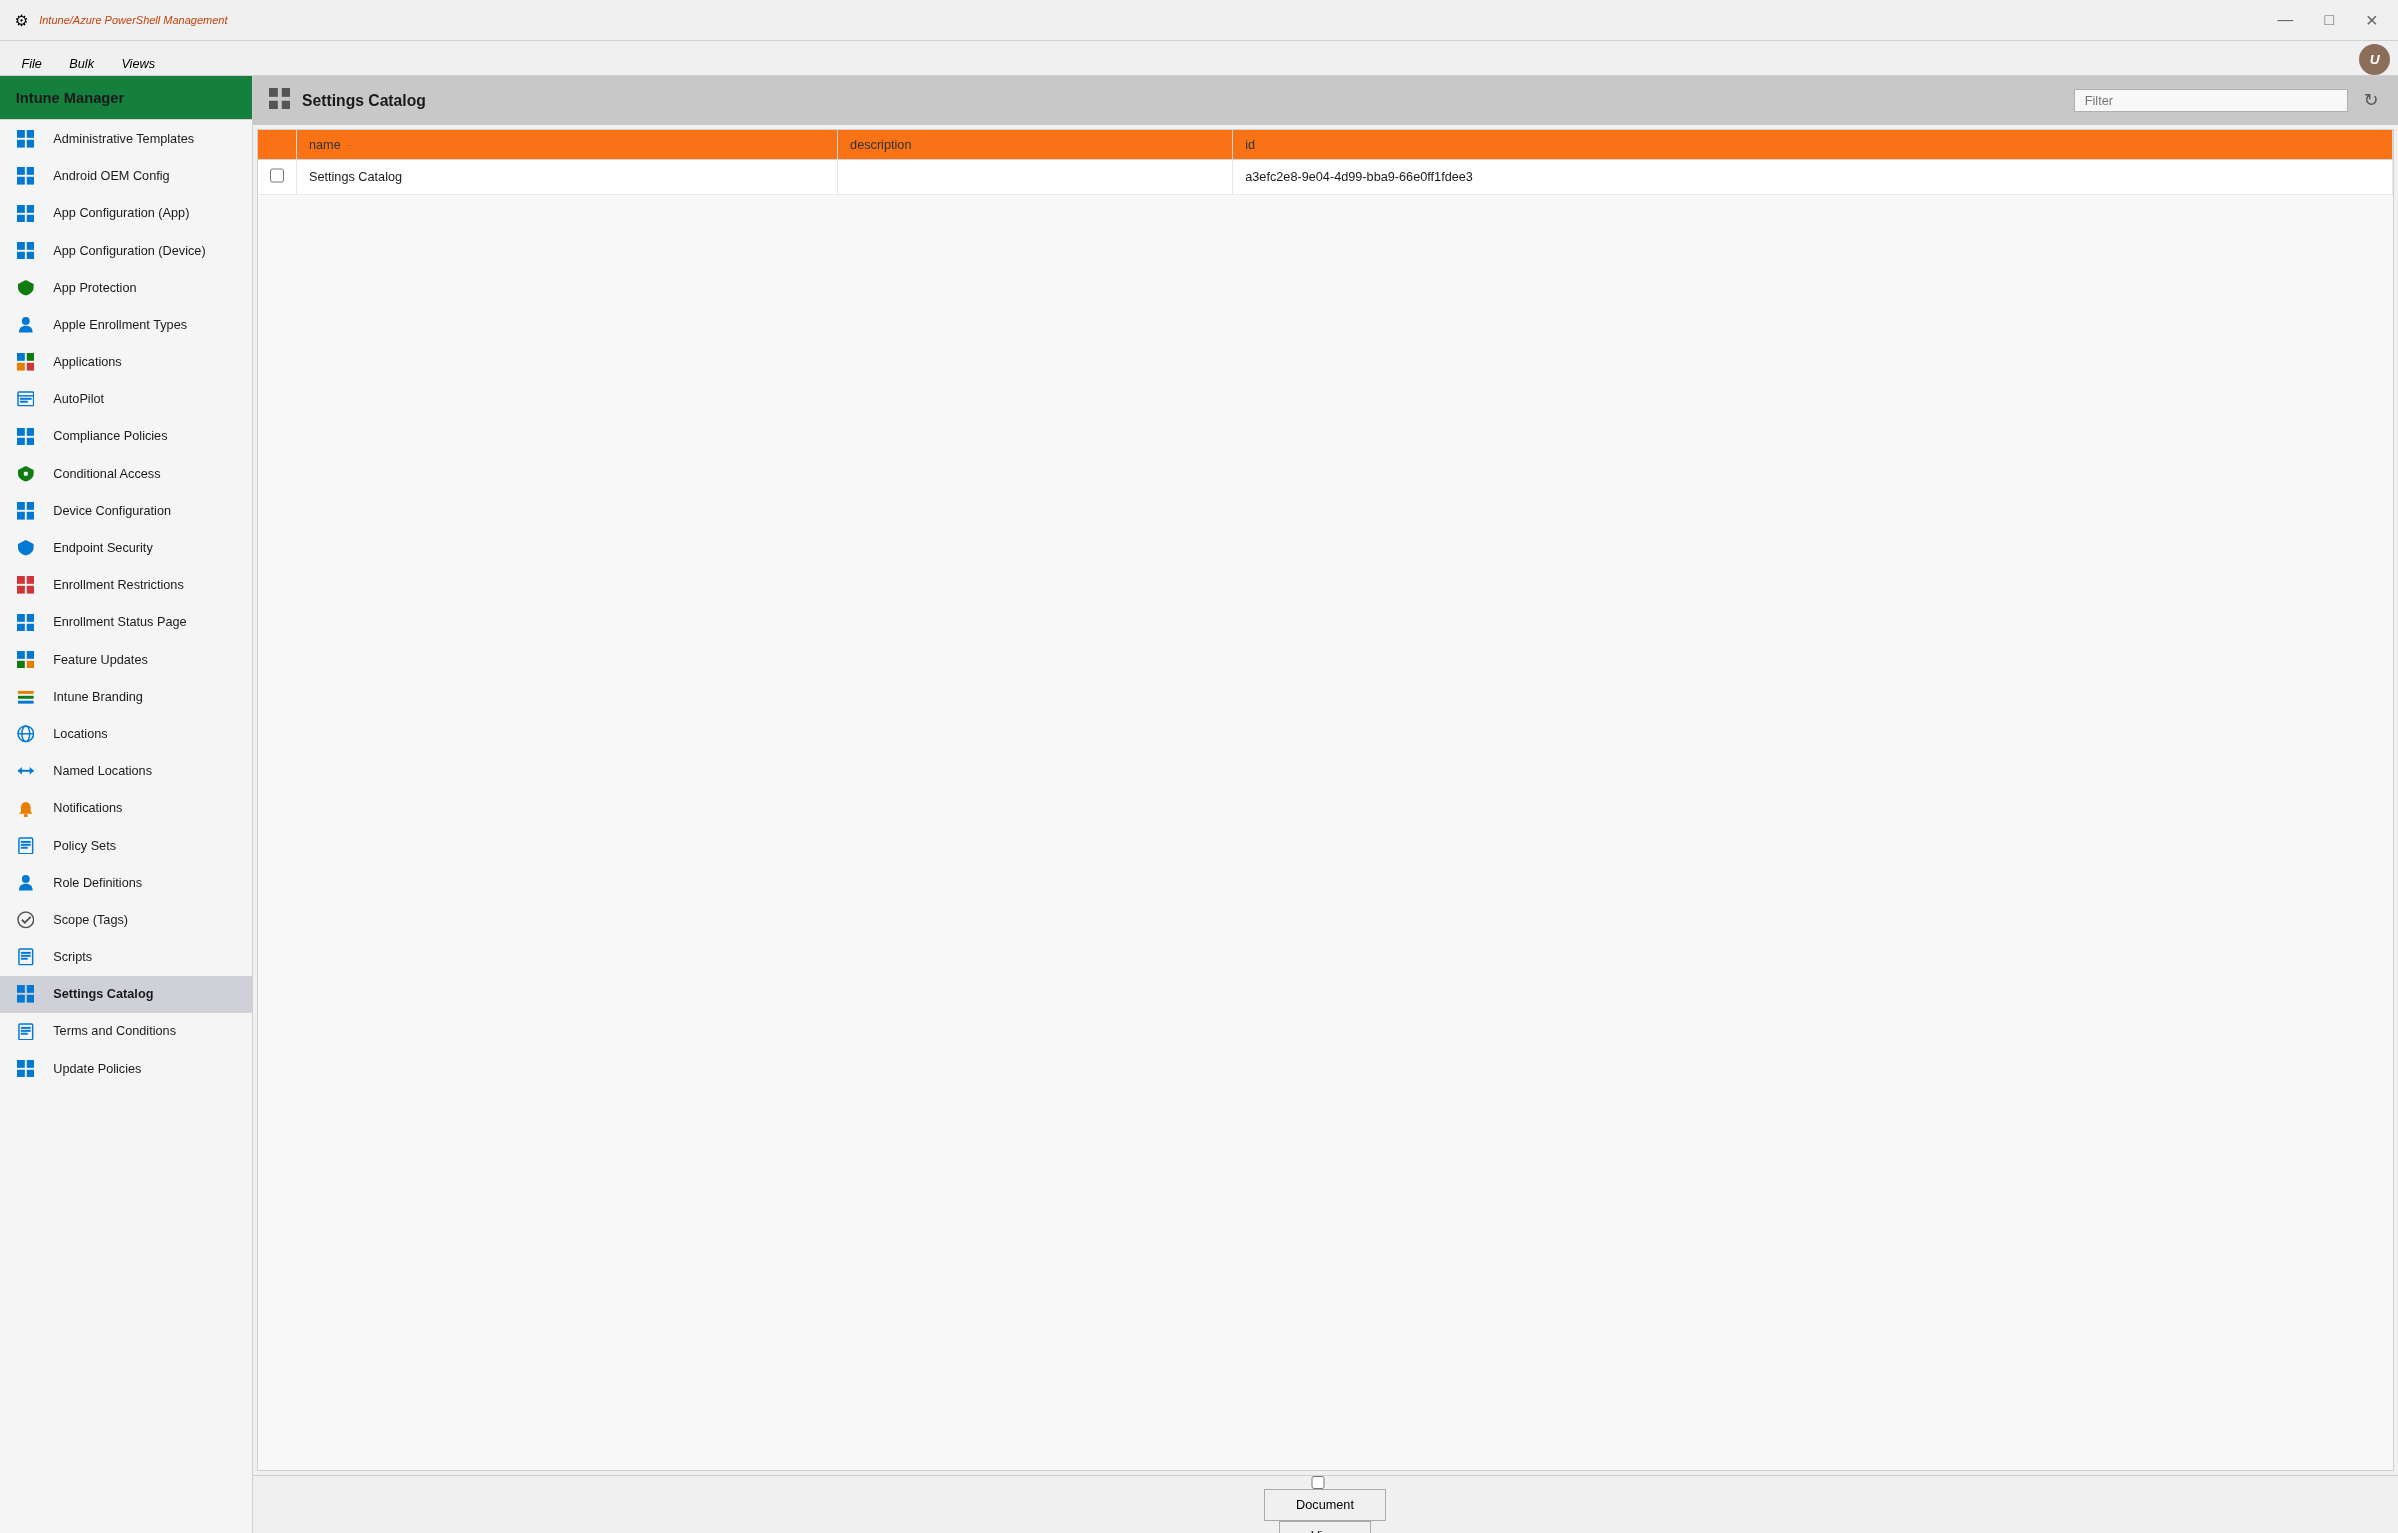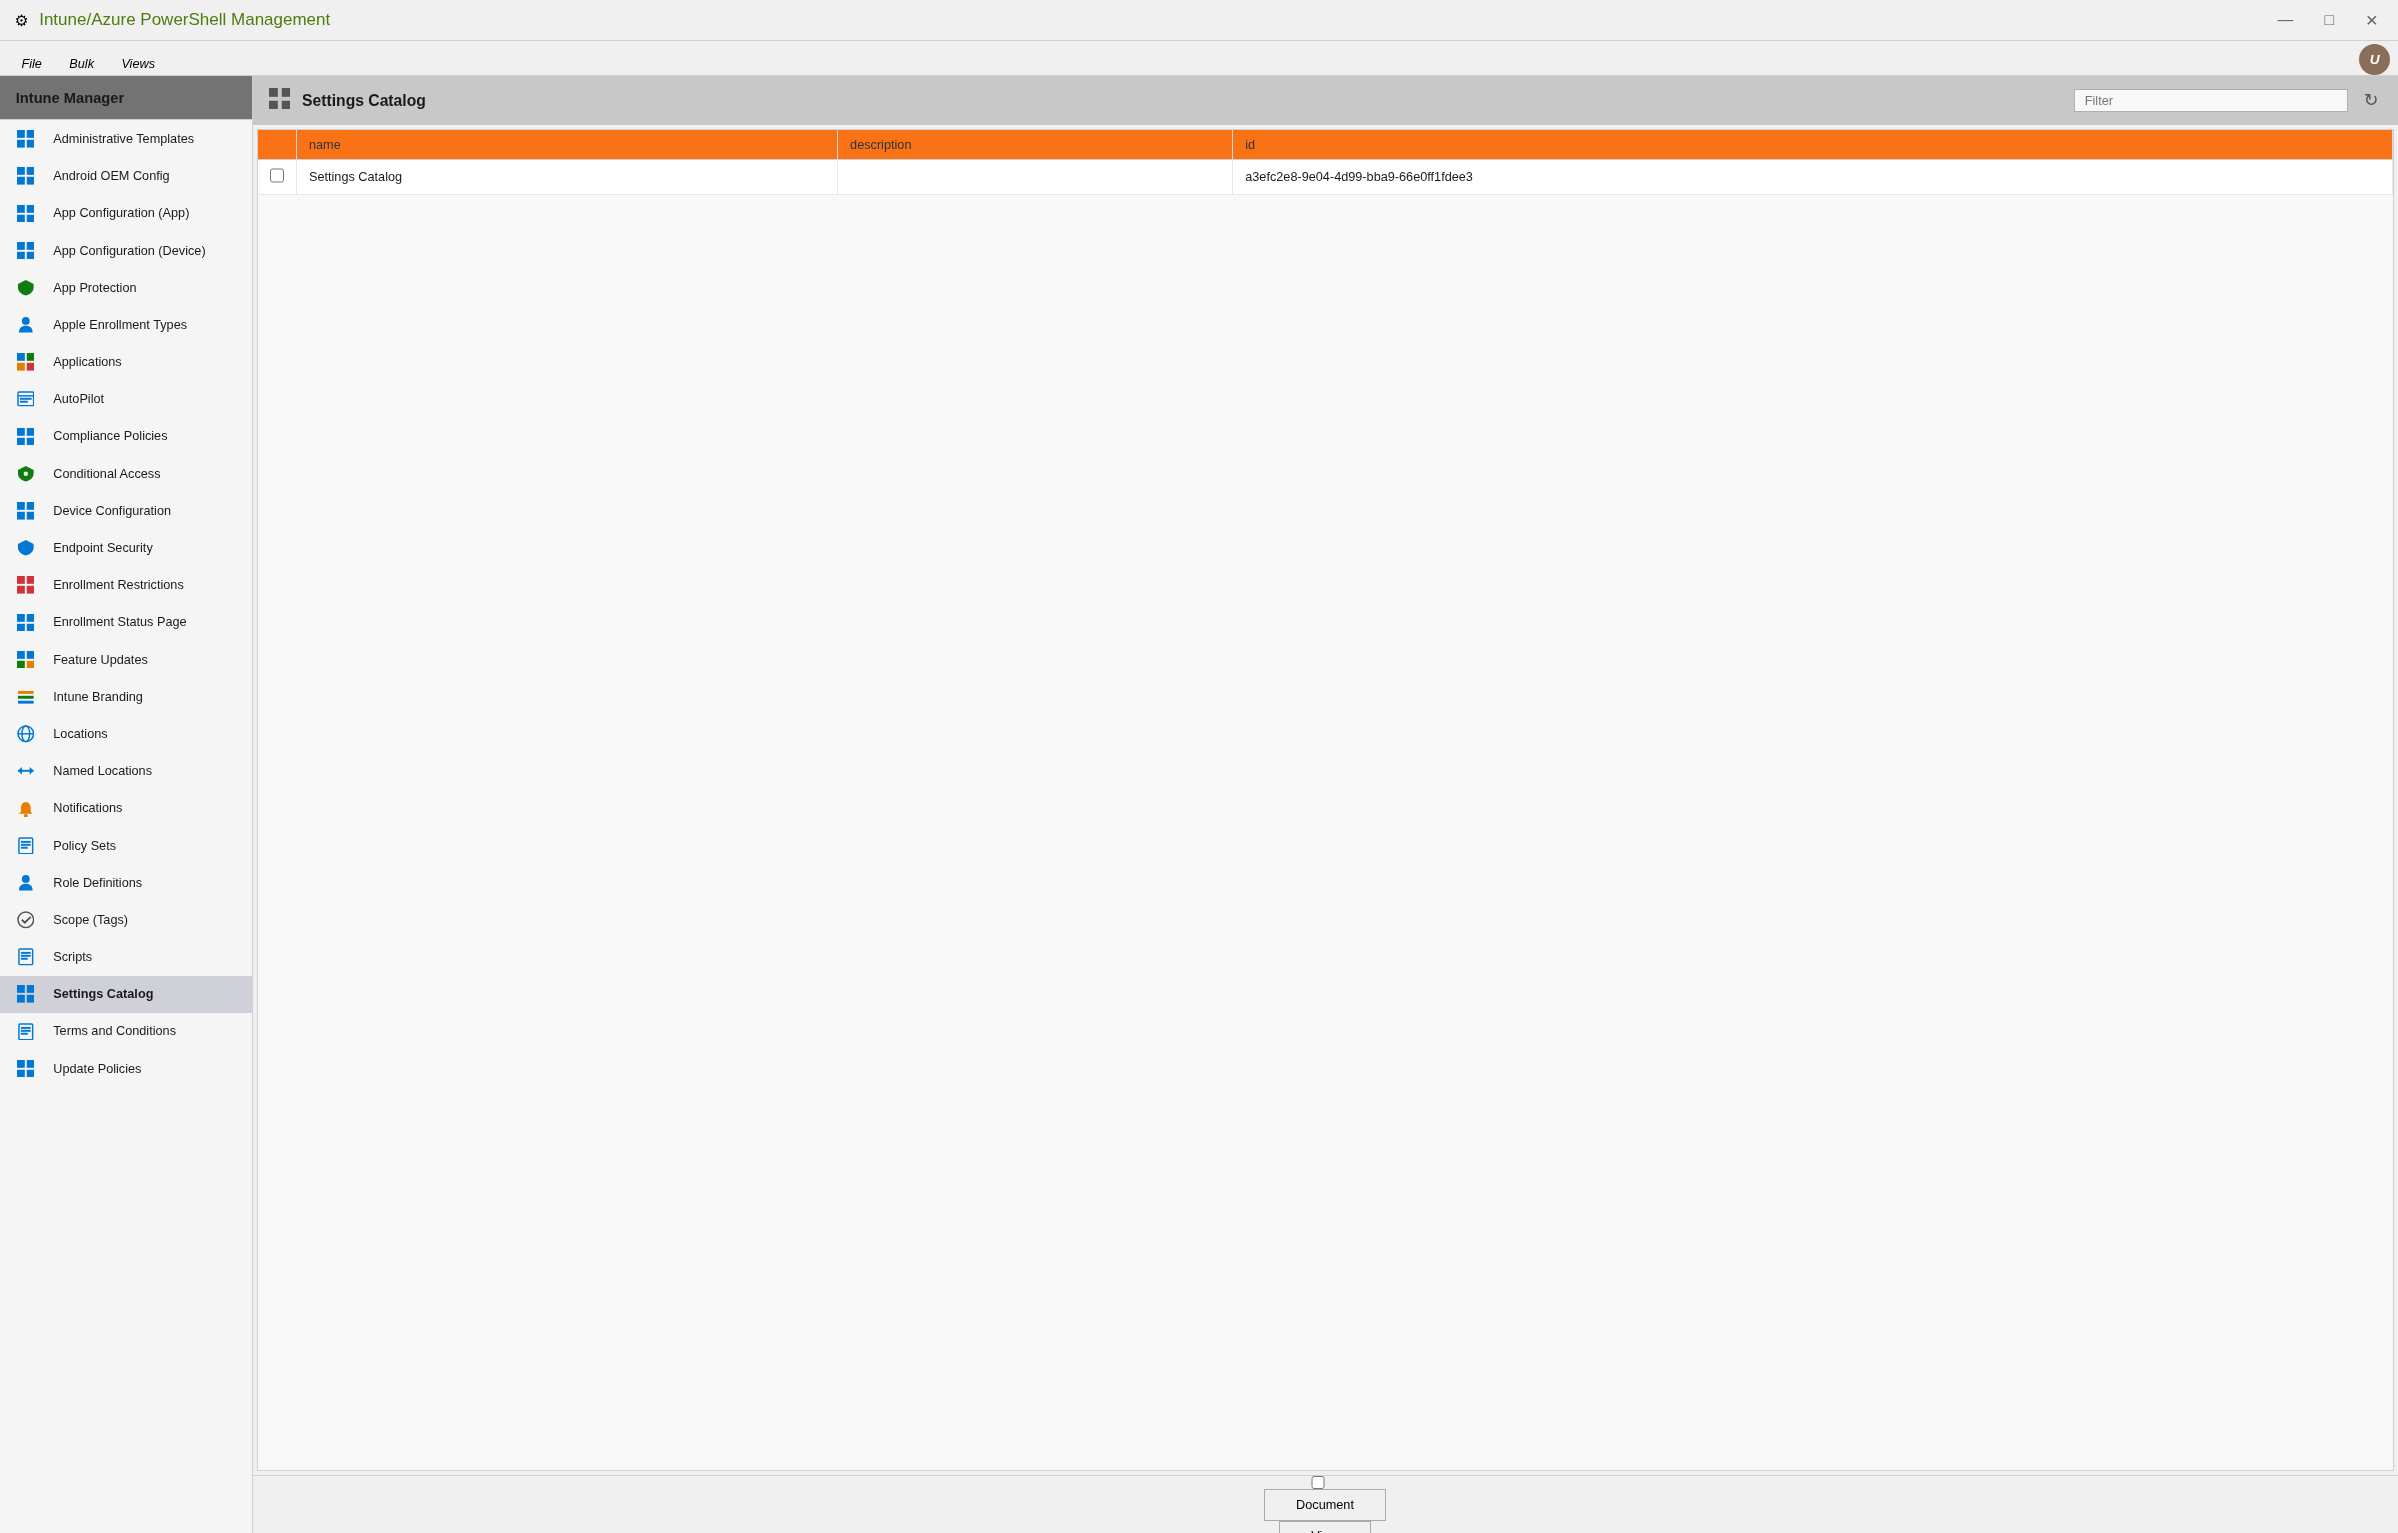--- a/index.html
+++ b/index.html
@@ -27,23 +27,24 @@
     .title-bar-icon {
       width: 19.6px;
       height: 19.6px;
       margin-right: 7.8px;
       display: flex;
       align-items: center;
       justify-content: center;
       font-size: 15.7px;
     }
     .title-bar-text {
-      font-size: 17px;
-      color: #4d7c0f;
+      font-size: 11px;
+      color: #c2410c;
       flex: 1;
+      font-style: italic;
     }
     .title-bar-controls {
       display: flex;
       gap: 15.7px;
       align-items: center;
     }
     .title-bar-btn {
       font-size: 15.7px;
       cursor: pointer;
       color: #666;
@@ -84,21 +85,21 @@
       border-right: 1px solid #d0d0d0;
       overflow-y: auto;
       flex-shrink: 0;
     }
     .sidebar-header {
       padding: 13.7px 15.7px;
       font-weight: 700;
       font-size: 14.7px;
       color: #1a1a1a;
       border-bottom: 1px solid #d0d0d0;
-      background: #737373;
+      background: #15803d;
     }
     .sidebar-item {
       display: flex;
       align-items: center;
       padding: 8.8px 15.7px;
       cursor: pointer;
       font-size: 12.7px;
       color: #1a1a1a;
       gap: 18px;
     }

